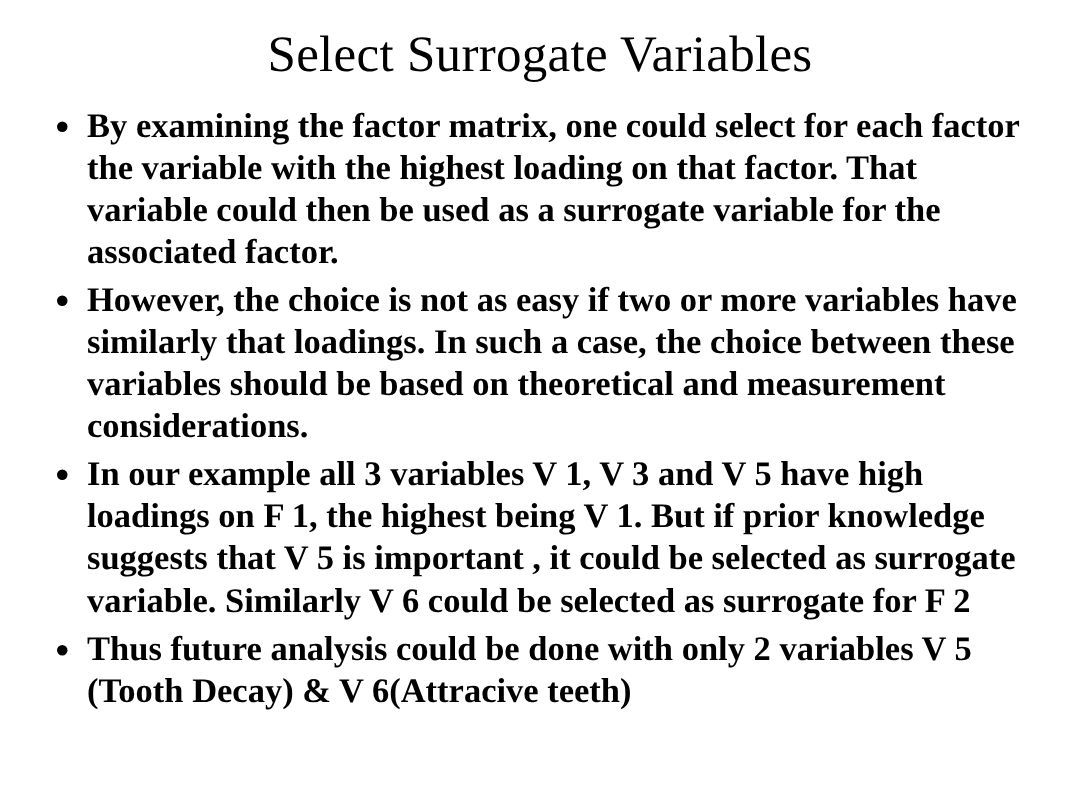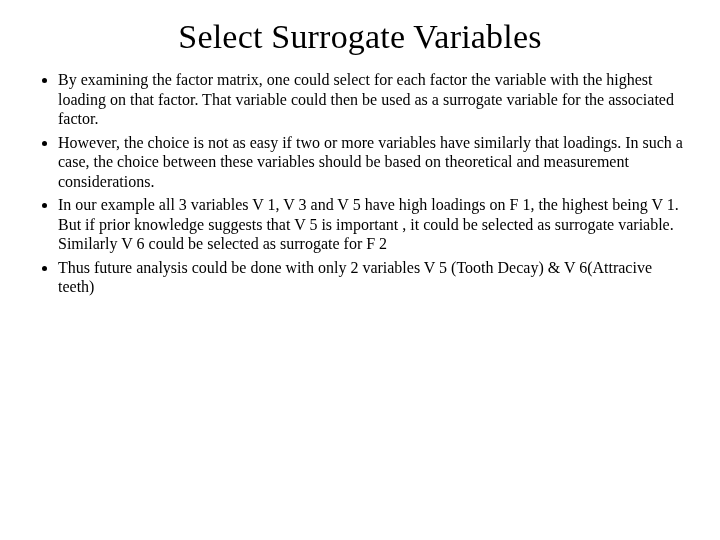--- a/index.html
+++ b/index.html
@@ -23,24 +23,25 @@
     font-weight: 400;
     margin: 0 0 14px 0;
     letter-spacing: 0.2px;
   }
   ul.bullets {
     list-style: disc;
     margin: 0;
     padding-left: 28px;
   }
   ul.bullets li {
-    font-size: 16px;
+    font-size: 23px;
     line-height: 1.22;
     margin-bottom: 4px;
     text-align: left;
+    font-weight: bold;
   }
 </style>
 </head>
 <body>
 
 <div class="slide">
   <h1 class="title">Select Surrogate Variables</h1>
   <ul class="bullets">
     <li>By examining the factor matrix, one could select for each factor the variable with the highest loading on that factor.  That variable could then be used as a surrogate variable for the associated factor.</li>
     <li>However, the choice is not as easy if two or more variables have similarly that loadings.  In such a case, the choice between these variables should be based on theoretical and measurement considerations.</li>

